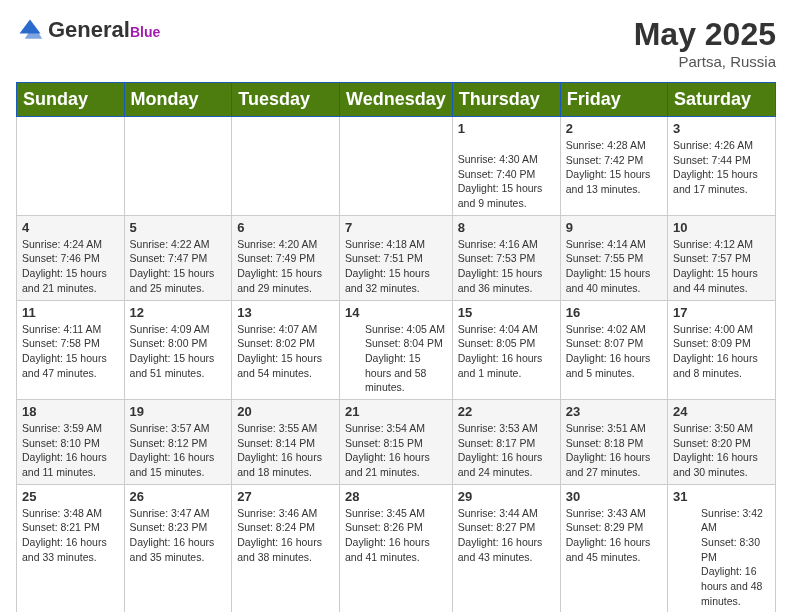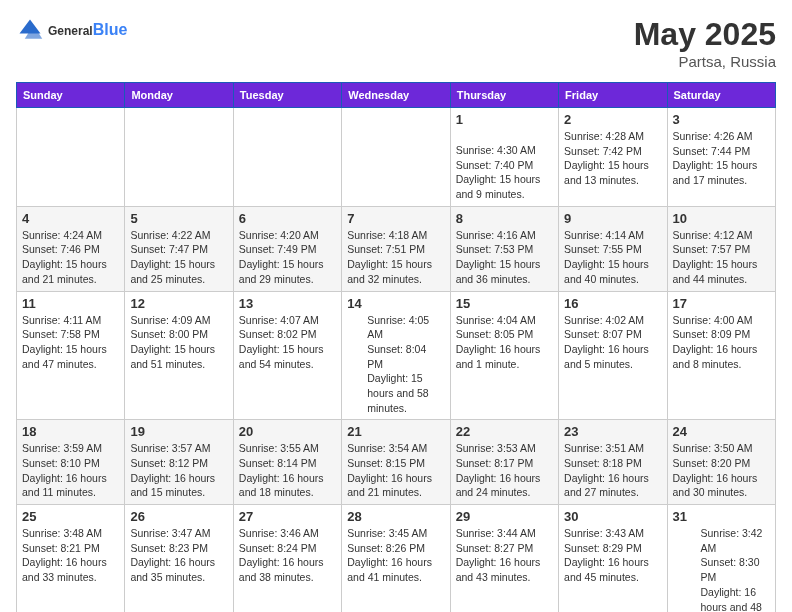--- a/index.html
+++ b/index.html
@@ -15,28 +15,28 @@
       justify-content: space-between;
       align-items: flex-start;
       margin-bottom: 12px;
     }
     .logo {
       display: flex;
       align-items: center;
       gap: 4px;
     }
     .logo-text-general {
-      font-size: 12px;
+      font-size: 22px;
       font-weight: bold;
       color: #333;
     }
     .logo-text-blue {
-      font-size: 16px;
-      font-weight: bold;
-      color: #3b82f6;
+      font-size: 14px;
+      font-weight: bold;
+      color: #a21caf;
     }
     .logo-icon {
       width: 28px;
       height: 28px;
     }
     .title-block {
       text-align: right;
     }
     .month-year {
       font-size: 32px;
@@ -46,25 +46,25 @@
     .location {
       font-size: 15px;
       color: #555;
     }
     table {
       width: 100%;
       border-collapse: collapse;
       font-size: 11px;
     }
     .day-header {
-      background: #6d28d9;
+      background: #4d7c0f;
       color: #fff;
       text-align: left;
       padding: 6px 6px;
-      font-size: 11px;
+      font-size: 18px;
       font-weight: bold;
       border: 1px solid #1a5ab8;
     }
     td {
       border: 1px solid #ccc;
       vertical-align: top;
       padding: 4px 5px;
       width: 14.28%;
       min-height: 80px;
       background: #fff;

